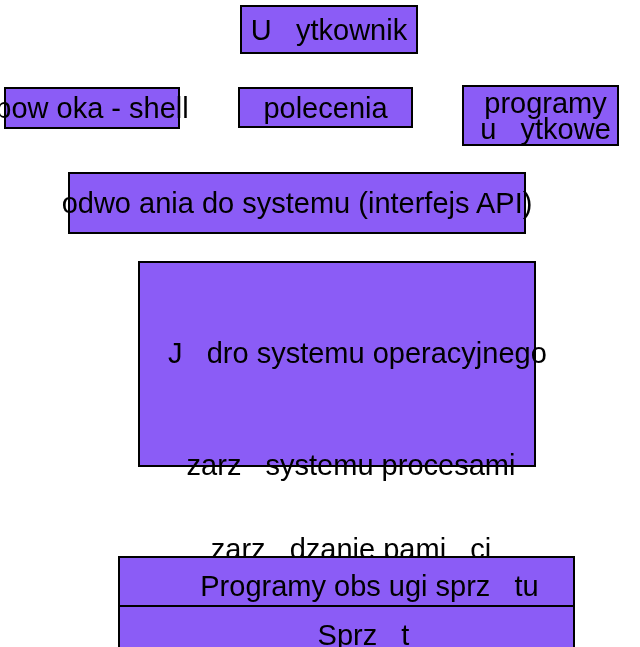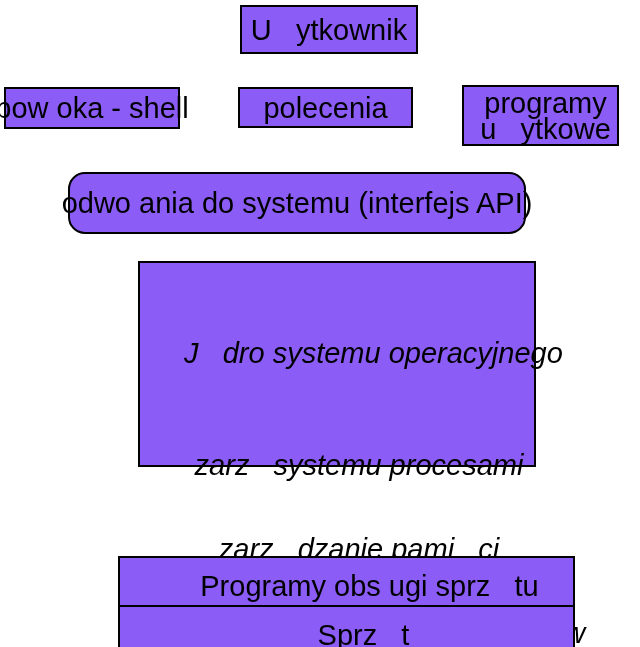--- a/index.html
+++ b/index.html
@@ -27,23 +27,23 @@
     font-size: 29px;
     line-height: 28px;
     white-space: pre;      
     text-align: center;
   }
   .box-user     { left: 240px; top: 5px;   width: 178px; height: 49px; }
   .box-shell    { left: 4px;  top: 87px;  width: 176px; height: 42px; }
   .box-commands { left: 238px; top: 87px;  width: 175px; height: 41px; }
   .box-apps     { left: 462px; top: 85px;  width: 157px; height: 61px;
                   flex-direction: column; line-height: 26px; padding-left: 10px; }
-  .box-api      { left: 68px;  top: 172px; width: 458px; height: 62px; border-radius: 17px; }
+  .box-api      { left: 68px;  top: 172px; width: 458px; height: 62px; }
   .box-kernel   { left: 138px; top: 261px; width: 398px; height: 206px;
-                  display: block; padding-top: 20px; padding-left: 44px; font-style: italic; }
+                  display: block; padding-top: 20px; padding-left: 28px; }
   .kernel-title { display: block; margin-bottom: 28px; }
   .kernel-item  { display: block; }
   .box-drivers  { left: 118px; top: 508px; width: 457px; height: 60px; padding-left: 46px; margin-top: 48px; }
   .box-hardware { left: 118px; top: 605px; width: 457px; height: 59px; padding-left: 34px; text-decoration: underline; }
   .lbl { display: block; }
 </style>
 </head>
 <body>
 
 <div class="canvas">

